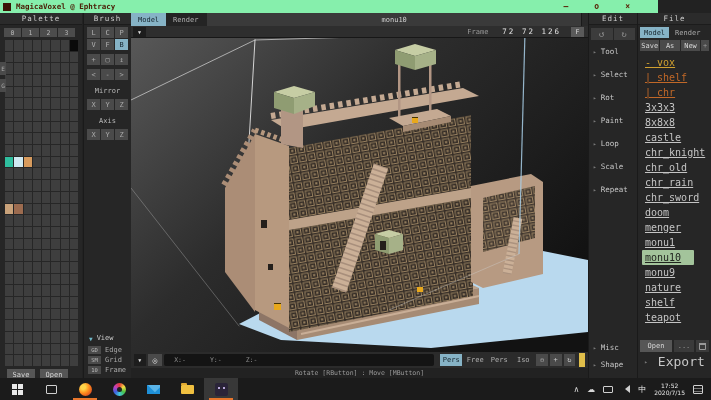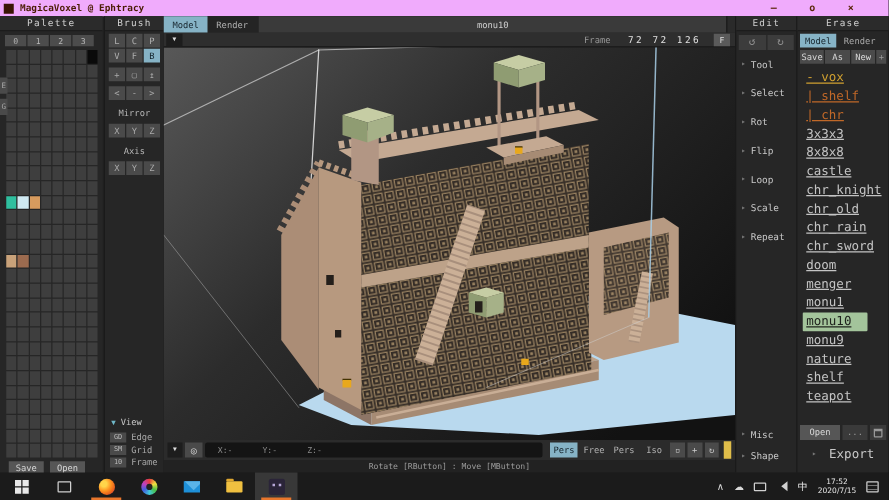--- a/index.html
+++ b/index.html
@@ -2,22 +2,22 @@
 <html><head>
 <meta charset="utf-8">
 <style>
   * { margin:0; padding:0; box-sizing:border-box; }
   html,body { width:711px; height:400px; overflow:hidden; background:#000; }
   #app { position:relative; width:711px; height:400px;
          font-family:"DejaVu Sans Mono", monospace; font-size:7px; color:#c8c8c8;
          background:#222; user-select:none; }
 
   
-  #titlebar { position:absolute; left:0; top:0; width:711px; height:13px;
-              background:#f0abfc; display:flex; align-items:center; }
+  #titlebar { position:absolute; left:0; top:0; width:658px; height:13px;
+              background:#86efac; display:flex; align-items:center; }
   #titlebar .appicon { width:8px; height:8px; background:#3a1505; margin:0 5px 0 3px; }
   #titlebar .ttext { color:#4a1c04; font-size:7.5px; font-weight:bold; }
   #titlebar .wbtns { margin-left:auto; display:flex; gap:26px; margin-right:28px;
                      color:#5a2508; font-size:8px; font-weight:bold; }
 
   
   .phead { height:12px; background:#2b2b2b; border-bottom:1px solid #1c1c1c;
            display:flex; align-items:center; justify-content:center;
            color:#cfcfcf; font-size:7.5px; letter-spacing:1px; }
   .btn { background:#565656; color:#d8d8d8; display:flex; align-items:center;
@@ -119,21 +119,21 @@
   #file-list .fitem { height:15px; line-height:15px; padding-left:3px; color:#c4c4c4; font-size:10px;text-decoration:underline; }
   #file-list .gold { color:#d0a030; }
   #file-list .rust { color:#c06828; }
   #file-list .sel { background:#a3c49b; color:#20241e; width:52px; border-radius:1px; }
   #file-bottom { position:absolute; bottom:26px; left:0; width:100%; display:flex; gap:2px; padding:0 2px; }
   #file-bottom .btn { height:12px; font-size:7px; }
   .trashbox { width:13px; height:12px; background:#3a3a3a; display:flex; align-items:center; justify-content:center; }
   .trash { width:7px; height:7px; border:1px solid #999; border-top:2px solid #999; border-radius:0 0 1px 1px; }
   #export-row { position:absolute; bottom:9px; left:0; width:100%; display:flex;
                 align-items:center; justify-content:center; gap:6px; }
-  #export-row .lab { color:#c8c8c8; font-size:10px; }
+  #export-row .lab { color:#c8c8c8; font-size:13px; }
 
   
   #taskbar { position:absolute; left:0; top:378px; width:711px; height:22px; background:#1b1b1b;
              display:flex; align-items:center; font-family:"DejaVu Sans", sans-serif; }
   .tb-slot { width:34px; height:22px; display:flex; align-items:center; justify-content:center;
              position:relative; }
   .tb-slot.active { background:#383838; }
   .tb-underline { position:absolute; bottom:0; left:5px; right:5px; height:2px; background:#e8762c; }
   .win-logo { display:grid; grid-template-columns:5px 5px; grid-template-rows:5px 5px; gap:1px; }
   .win-logo div { background:#e8e8e8; }
@@ -617,21 +617,21 @@
         <div class="eitem">
           <div class="earr">▸</div>
           <div class="elab">Select</div>
         </div>
         <div class="eitem">
           <div class="earr">▸</div>
           <div class="elab">Rot</div>
         </div>
         <div class="eitem">
           <div class="earr">▸</div>
-          <div class="elab">Flip</div>
+          <div class="elab">Paint</div>
         </div>
         <div class="eitem">
           <div class="earr">▸</div>
           <div class="elab">Loop</div>
         </div>
         <div class="eitem">
           <div class="earr">▸</div>
           <div class="elab">Scale</div>
         </div>
         <div class="eitem">
@@ -643,21 +643,21 @@
       <span class="earr">▸</span>
       <span class="lab">Misc</span>
     </div>
     <div class="bottom-row" style="bottom:9px">
       <span class="earr">▸</span>
       <span class="lab">Shape</span>
     </div>
   </div>
 
   <div id="filep">
-    <div class="phead">Erase</div>
+    <div class="phead">File</div>
     <div id="file-tabs">
         <div class="ftab blue">Model</div>
         <div class="ftab">Render</div>
       </div>
     <div id="file-btns">
         <div class="btn">Save</div>
         <div class="btn">As</div>
         <div class="btn">New</div>
         <div class="btn dark" style="flex: 0.4 1 0%;">+</div>
       </div>

